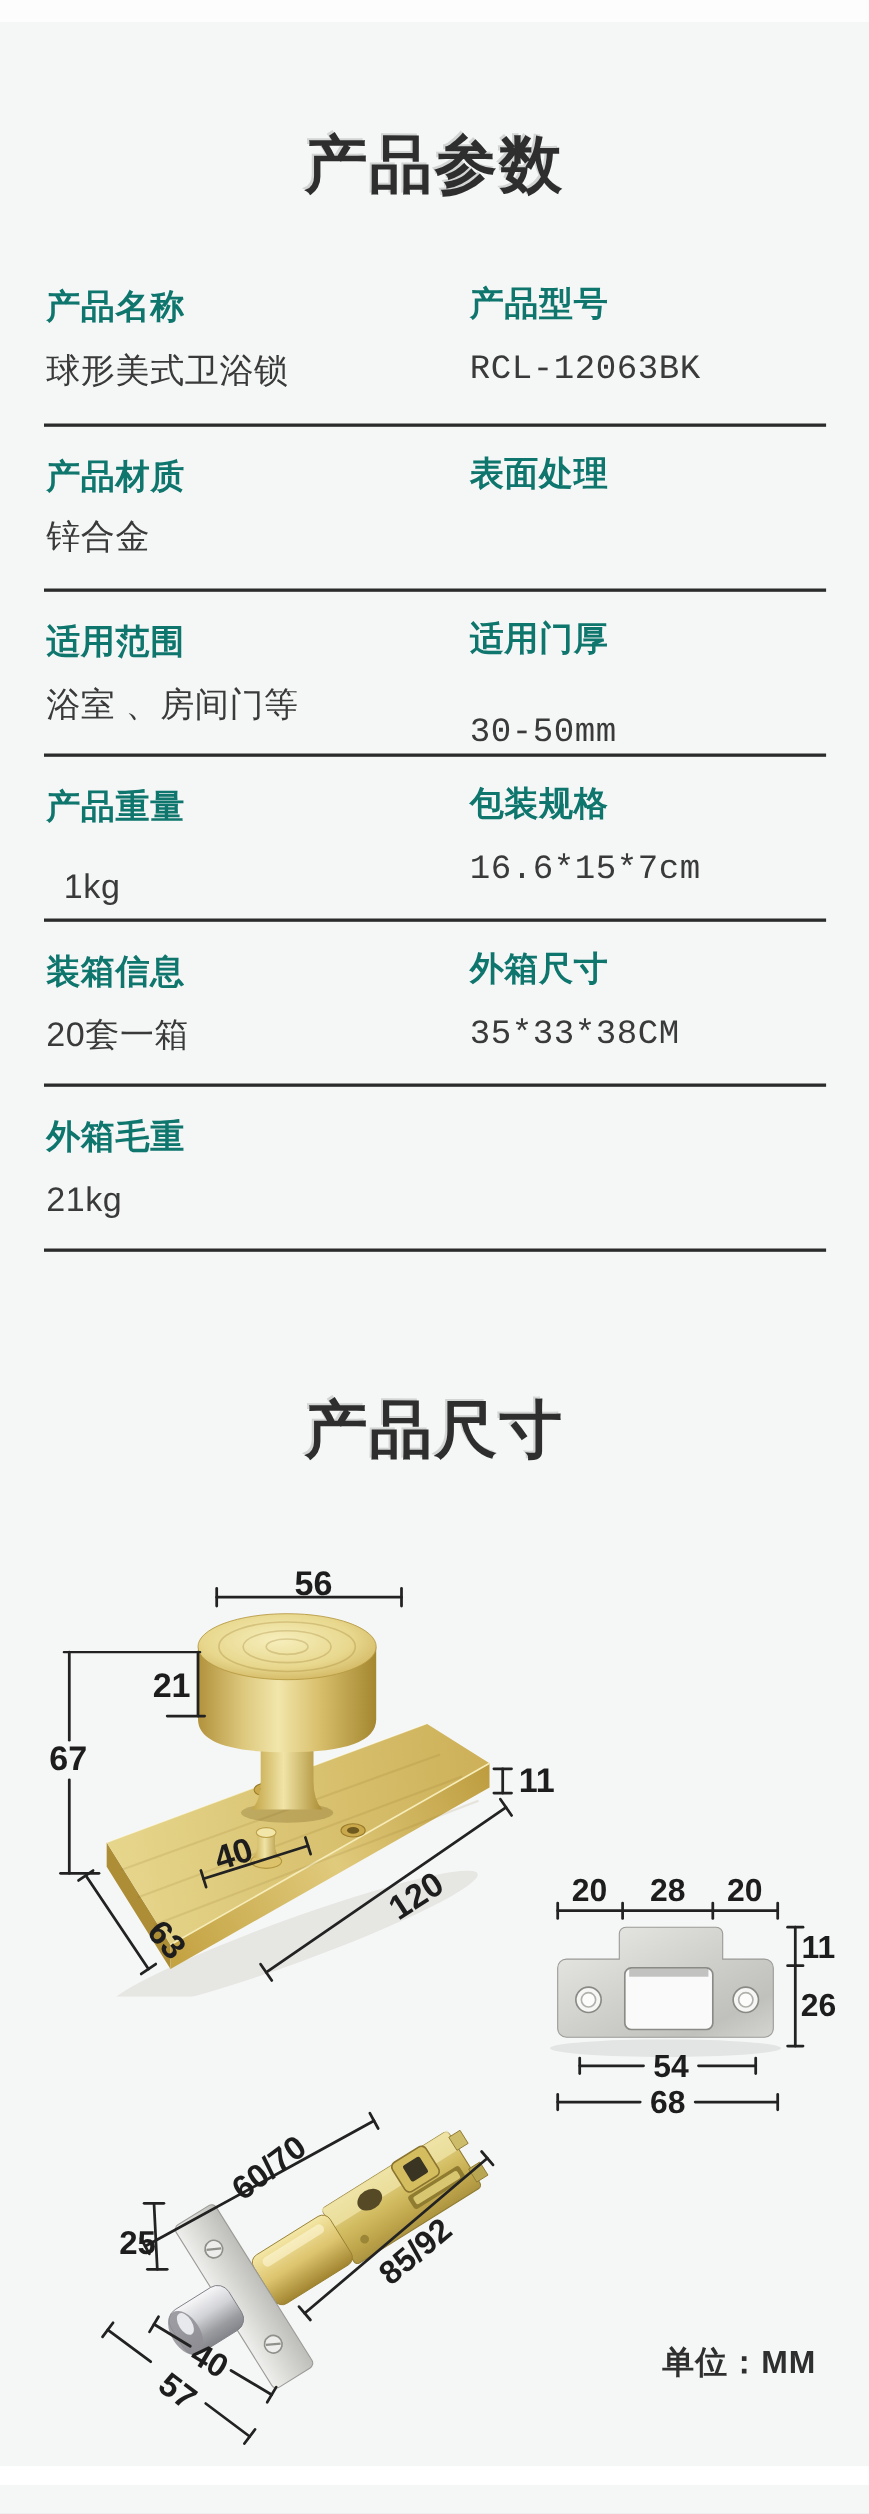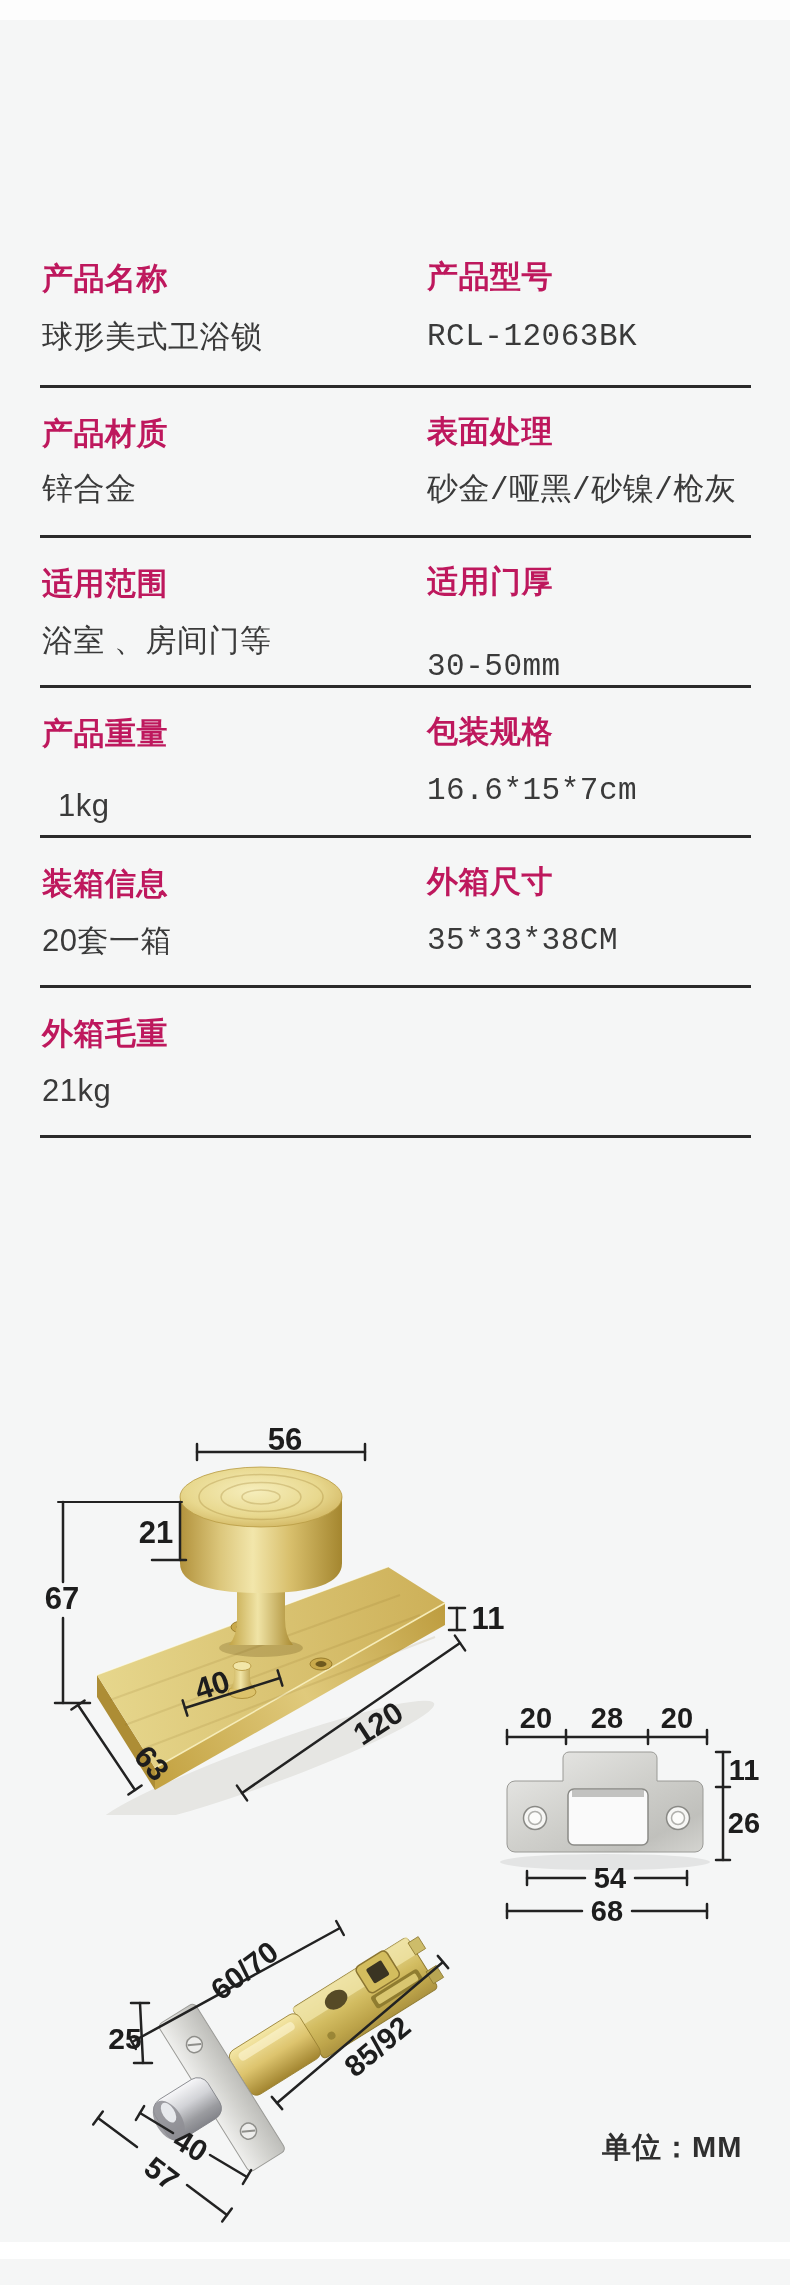--- a/index.html
+++ b/index.html
@@ -2,48 +2,48 @@
 <html><head>
 <meta charset="utf-8">
 <style>
   html,body{margin:0;padding:0;background:#e9e9ea;}
   .page{position:relative;width:790px;height:2285px;background:#f5f6f6;overflow:hidden;
         font-family:"Liberation Sans",sans-serif;color:#333;}
   .strip{position:absolute;left:0;width:100%;background:#fdfdfd;}
   .sec-title{position:absolute;left:0;width:100%;text-align:center;font-size:57px;line-height:1;
              font-weight:800;color:#2e2e2e;letter-spacing:2px;
              text-shadow:-2px -2px 0 rgba(150,150,150,.35);}
-  .lbl{position:absolute;font-size:31px;line-height:1;font-weight:700;color:#be185d;letter-spacing:.5px;white-space:nowrap;}
+  .lbl{position:absolute;font-size:31px;line-height:1;font-weight:700;color:#0f766e;letter-spacing:.5px;white-space:nowrap;}
   .val{position:absolute;font-size:31px;line-height:1;font-weight:500;color:#3a3a3a;letter-spacing:.5px;white-space:nowrap;}
   .divider{position:absolute;left:40px;width:711px;height:3px;background:#2b2b2b;}
   .c1{left:42px;} .c2{left:427px;font-family:Liberation Mono, monospace;}
   .unit{position:absolute;left:602px;top:2128px;font-size:29px;font-weight:700;color:#2f2f2f;letter-spacing:1px;}
   svg{position:absolute;}
   .dim{font-family:"Liberation Sans",sans-serif;font-weight:700;fill:#1d1d1d;}
   .dl{stroke:#222;stroke-width:2.5;fill:none;stroke-linecap:round;}
   .dl2{stroke:#222;stroke-width:2;fill:none;stroke-linecap:round;}
 </style>
 </head>
 <body>
 
 <div class="page">
 
   <div class="strip" style="top:0;height:20px;"></div>
 
+  <div class="sec-title" style="top:122px;">产品参数</div>
 
   <div class="lbl c1" style="top:263px;">产品名称</div>
   <div class="lbl c2" style="top:263px;">产品型号</div>
   <div class="val c1" style="top:321px;">球形美式卫浴锁</div>
   <div class="val c2" style="top:321px;">RCL-12063BK</div>
   <div class="divider" style="top:385px;"></div>
 
   <div class="lbl c1" style="top:418px;">产品材质</div>
   <div class="lbl c2" style="top:418px;">表面处理</div>
   <div class="val c1" style="top:475px;font-family:Liberation Mono, monospace;">锌合金</div>
-  <div class="val c2" style="top:475px;">砂金/哑黑/砂镍/枪灰</div>
   <div class="divider" style="top:535px;"></div>
 
   <div class="lbl c1" style="top:568px;">适用范围</div>
   <div class="lbl c2" style="top:568px;">适用门厚</div>
   <div class="val c1" style="top:625px;">浴室 、房间门等</div>
   <div class="val c2" style="top:651px;">30-50mm</div>
   <div class="divider" style="top:685px;"></div>
 
   <div class="lbl c1" style="top:718px;">产品重量</div>
   <div class="lbl c2" style="top:718px;">包装规格</div>
@@ -54,20 +54,21 @@
   <div class="lbl c1" style="top:868px;">装箱信息</div>
   <div class="lbl c2" style="top:868px;">外箱尺寸</div>
   <div class="val c1" style="top:925px;">20套一箱</div>
   <div class="val c2" style="top:925px;">35*33*38CM</div>
   <div class="divider" style="top:985px;"></div>
 
   <div class="lbl c1" style="top:1018px;">外箱毛重</div>
   <div class="val c1" style="top:1075px;">21kg</div>
   <div class="divider" style="top:1135px;"></div>
 
+  <div class="sec-title" style="top:1272px;">产品尺寸</div>
 
   <svg style="left:30px;top:1415px;" width="480" height="400" viewBox="0 0 480 400">
     <defs>
       <radialGradient id="kTop" cx="45%" cy="40%" r="75%">
         <stop offset="0" stop-color="#f6eebc"></stop>
           <stop offset=".55" stop-color="#e8d88e"></stop>
         <stop offset=".85" stop-color="#d2b763"></stop>
           <stop offset="1" stop-color="#c3a64e"></stop>
       </radialGradient>
       <linearGradient id="kSide" x1="0" y1="0" x2="1" y2="0">

